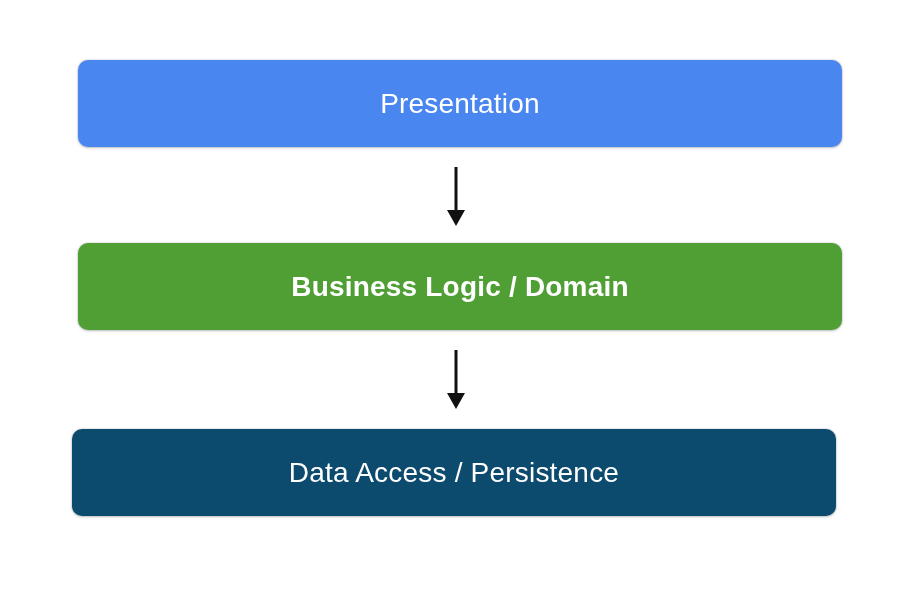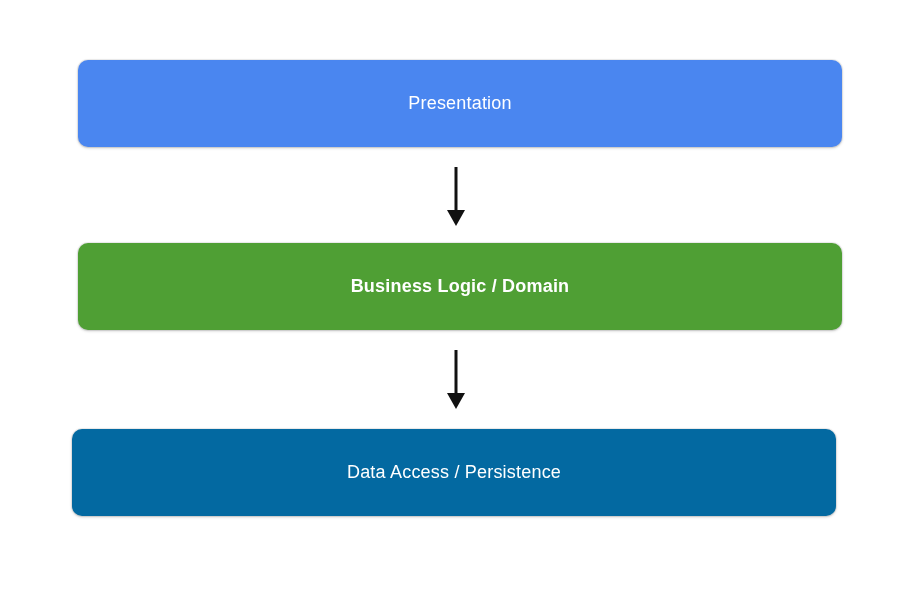--- a/index.html
+++ b/index.html
@@ -23,21 +23,21 @@
     width: 764px;
     height: 87px;
     border-radius: 10px;
     display: flex;
     align-items: center;
     justify-content: center;
     box-shadow: 0 1px 3px rgba(0,0,0,0.22), 0 0 0 1px rgba(0,0,0,0.06);
   }
   .layer-label {
     color: #ffffff;
-    font-size: 18px;
+    font-size: 28px;
     font-weight: 400;
     letter-spacing: 0.2px;
     white-space: nowrap;
   }
   .box-presentation { left: 78px; top: 60px; }
   .box-business     { left: 78px; top: 243px; }
   .box-data         { left: 72px; top: 429px; }
   .down-arrow {
     position: absolute;
     width: 24px;
@@ -62,17 +62,17 @@
 
   <div class="layer-box box-business" style="background: rgb(79, 159, 52);">
     <span class="layer-label" style="color: rgb(255, 255, 255); font-weight: bold;">Business Logic / Domain</span>
   </div>
 
   <svg class="down-arrow arrow-2" viewBox="0 0 24 60">
     <line class="arrow-stroke" x1="12" y1="1" x2="12" y2="46" stroke="#111111" stroke-width="3"></line>
     <polygon class="arrow-fill" points="3,44 21,44 12,60" fill="#111111"></polygon>
   </svg>
 
-  <div class="layer-box box-data" style="background: #0369a1;">
+  <div class="layer-box box-data" style="background: #0c4a6e;">
     <span class="layer-label" style="color: rgb(255, 255, 255);">Data Access / Persistence</span>
   </div>
 
 </div>
 
 </body></html>

